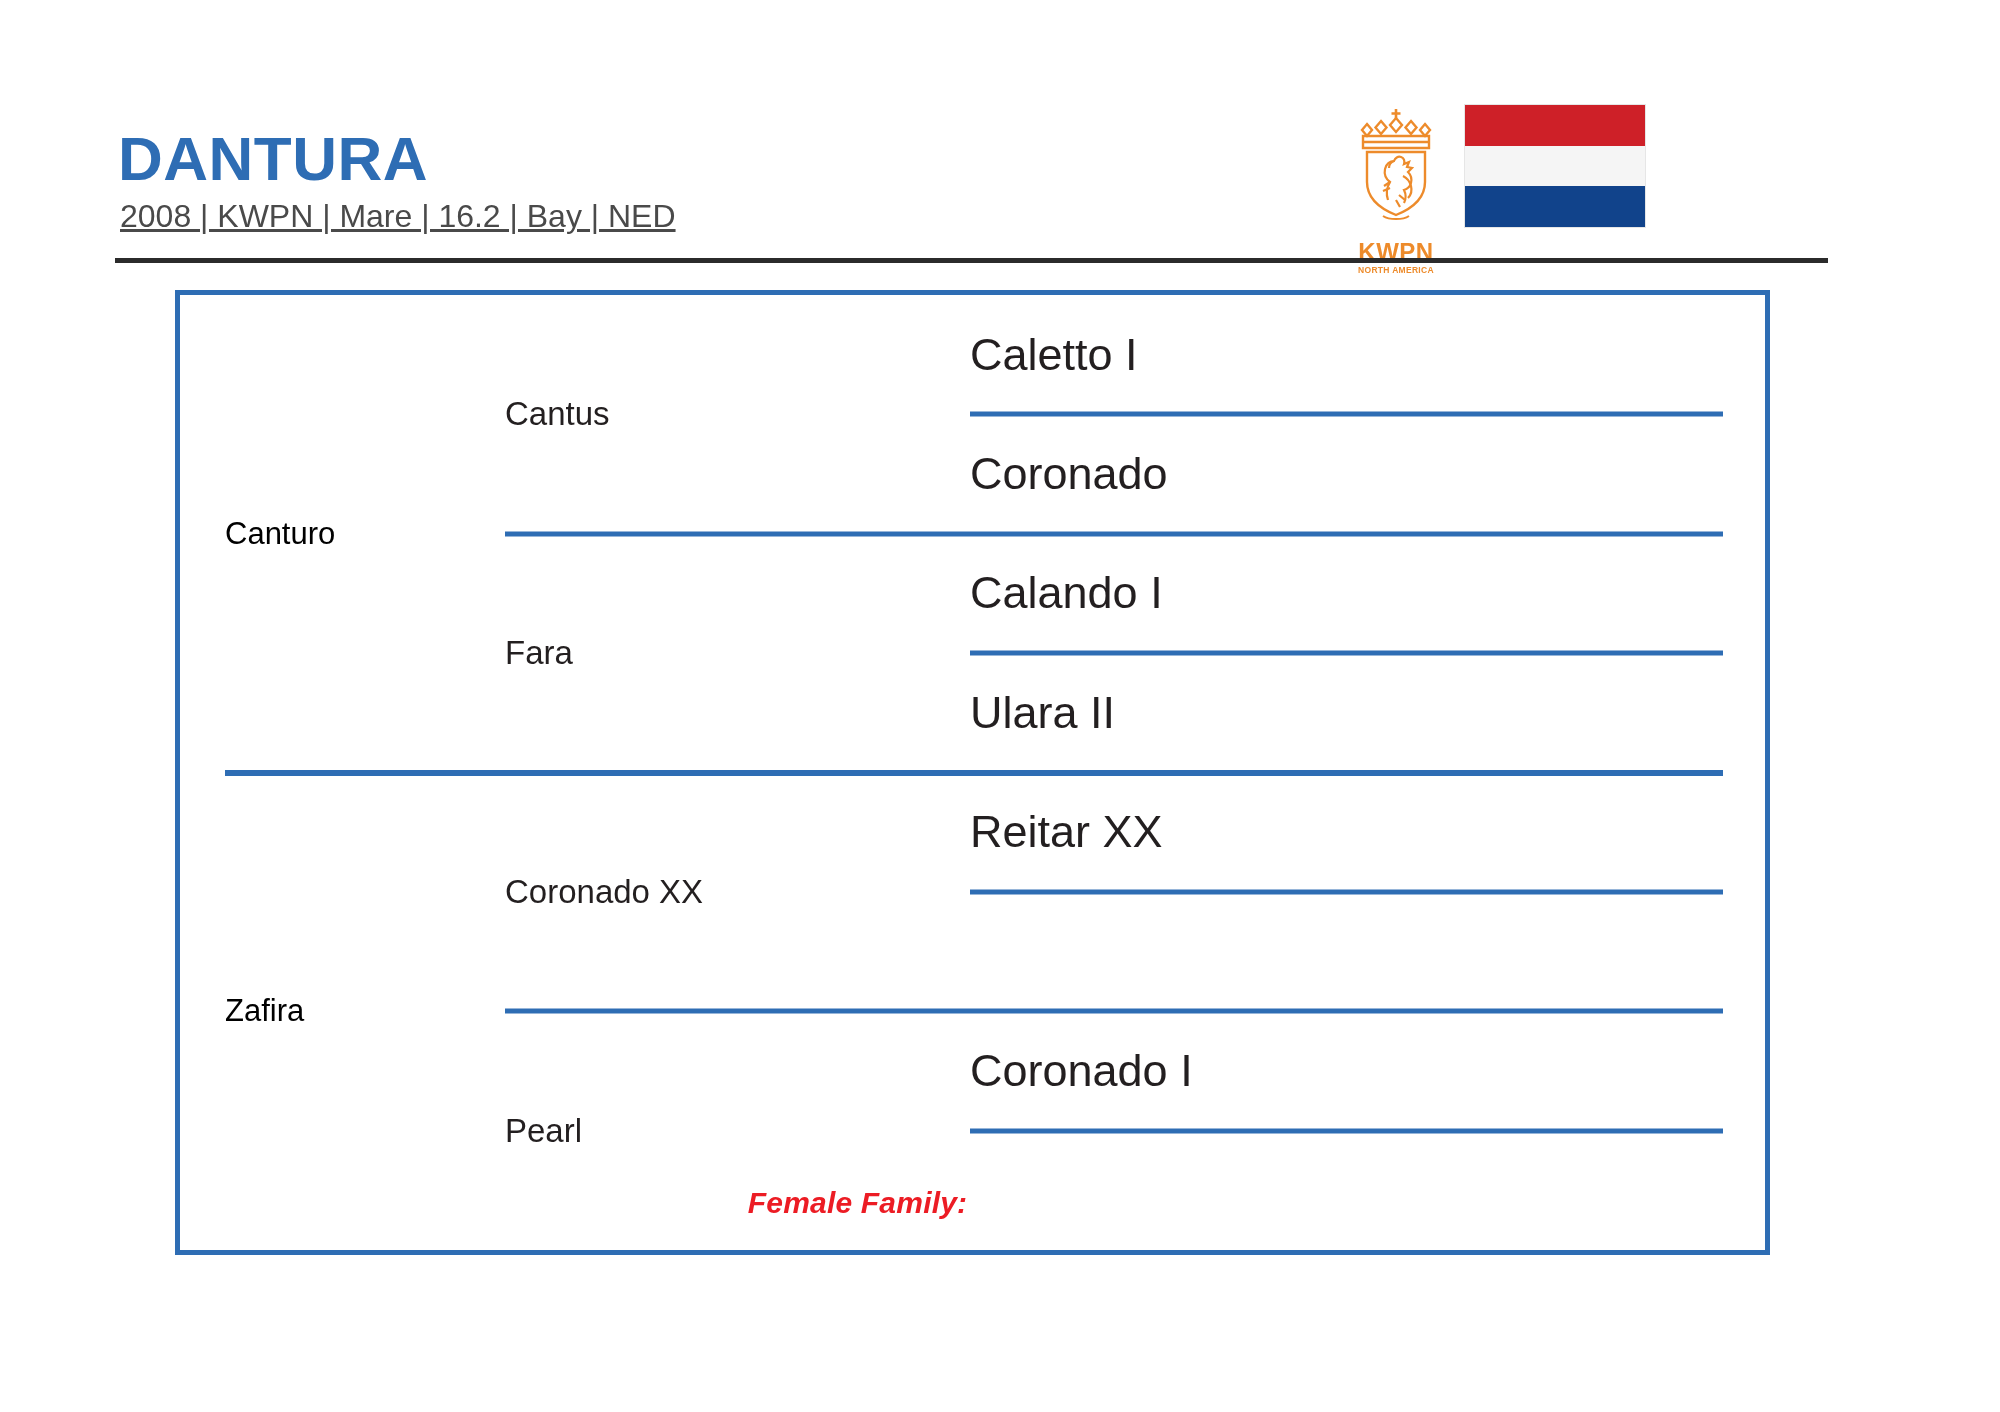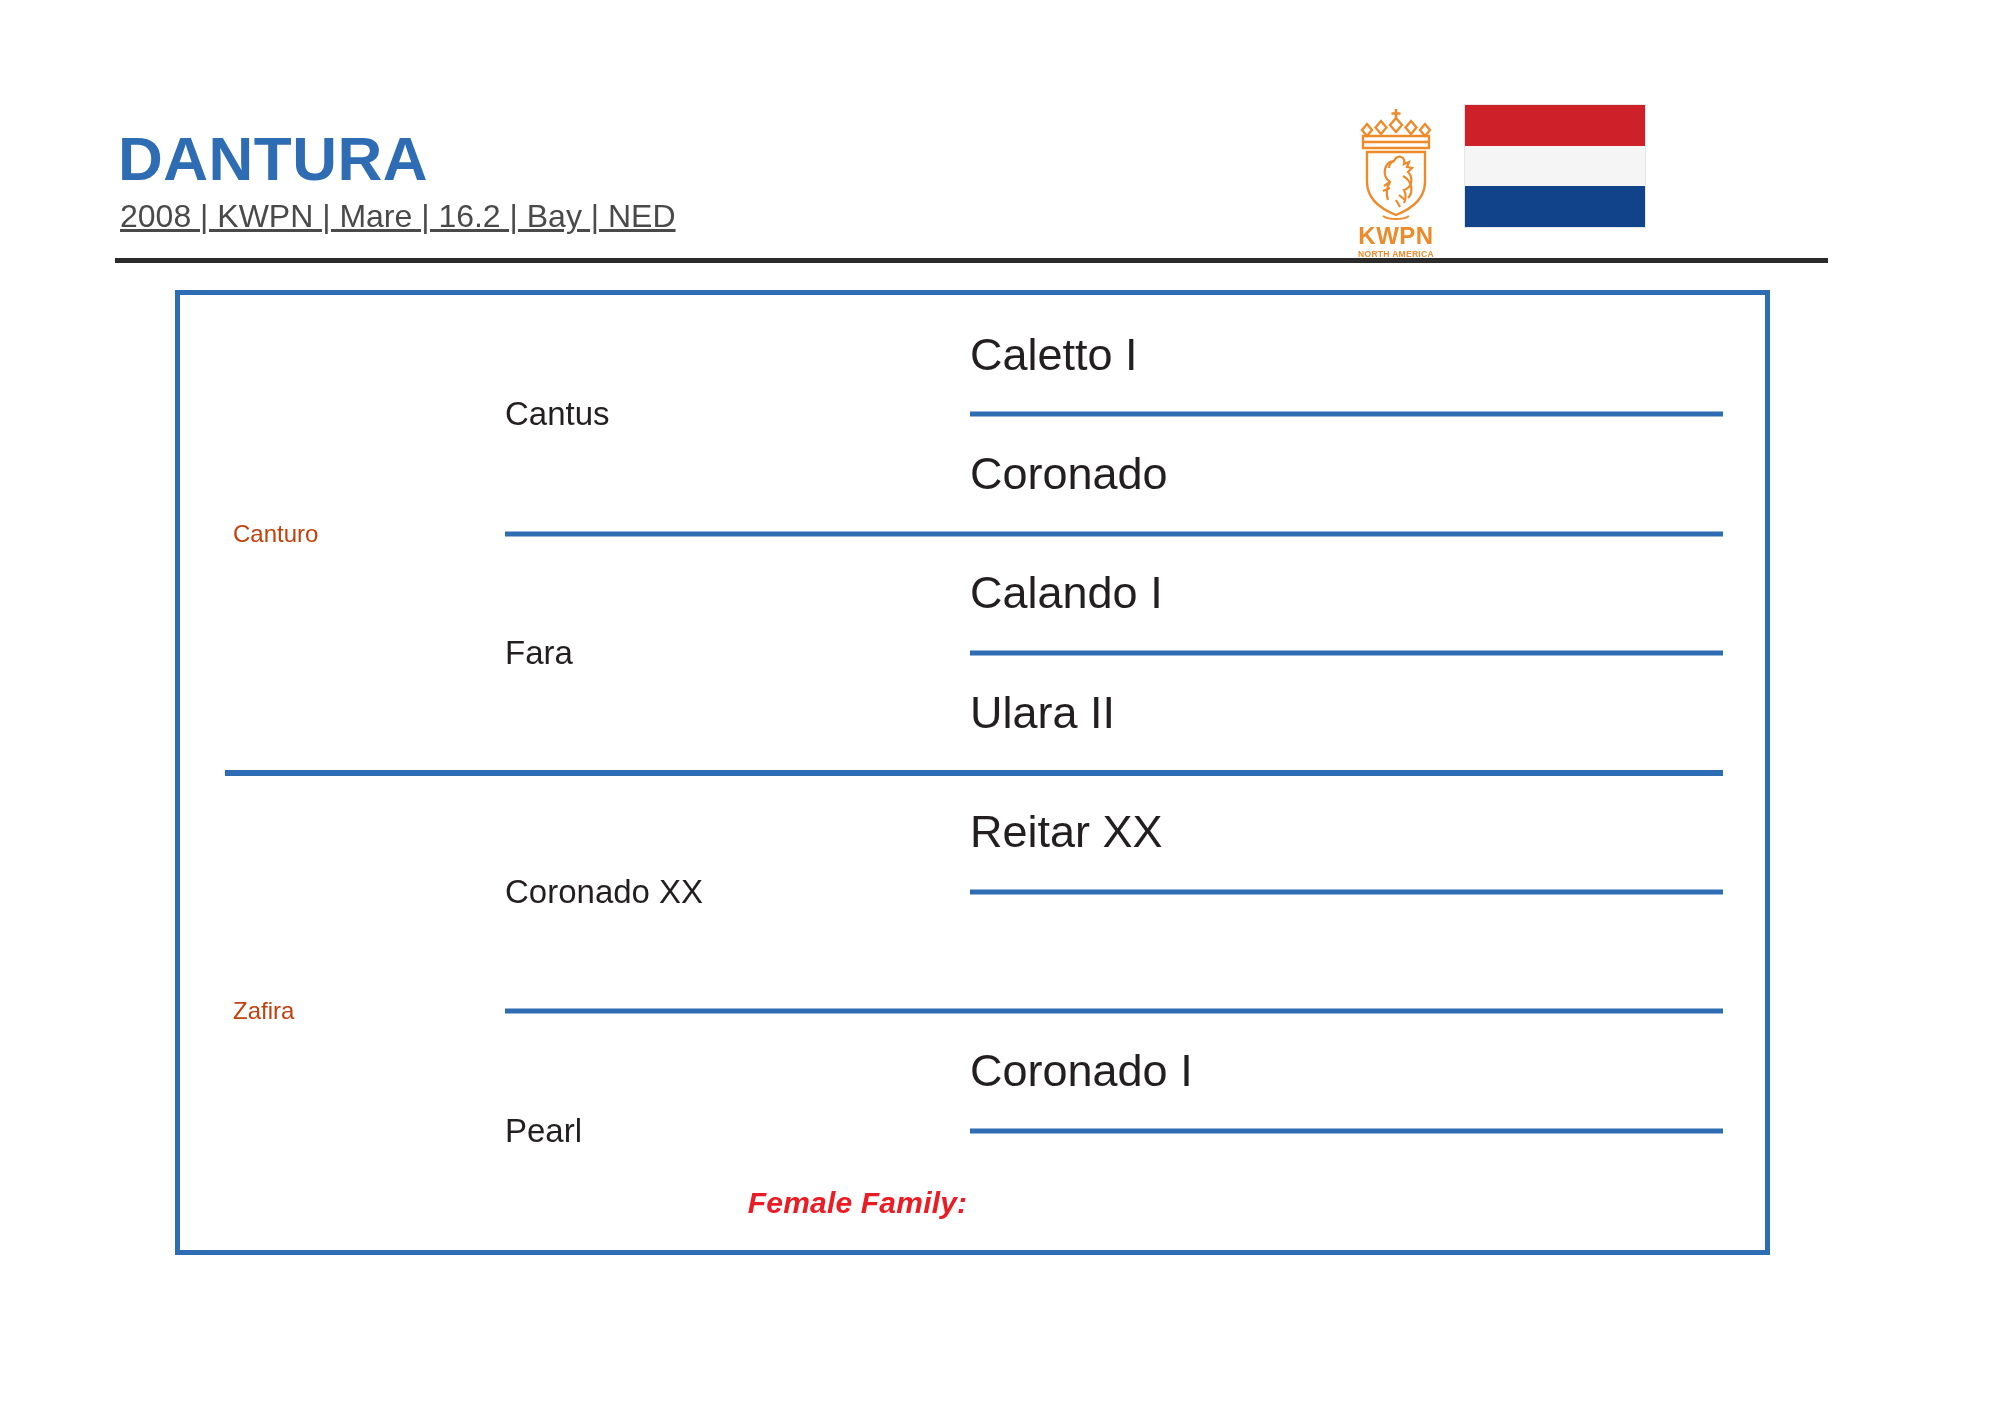--- a/index.html
+++ b/index.html
@@ -60,21 +60,21 @@
     flex-direction: column;
     align-items: center;
   }
   #kwpn-logo svg { display: block; }
   #kwpn-wordmark {
     font-size: 24px;
     font-weight: bold;
     color: #ED8B2B;
     letter-spacing: 0.5px;
     line-height: 1;
-    margin-top: 2px;
+    margin-top: 18px;
   }
   #kwpn-subtext {
     font-size: 8.5px;
     font-weight: bold;
     color: #ED8B2B;
     letter-spacing: 0.3px;
     line-height: 1;
     margin-top: 2px;
   }
   #flag {
@@ -106,25 +106,25 @@
     box-sizing: border-box;
   }
 
   .half { position: absolute; left: 0; width: 100%; height: 50%; }
   #sire-half { top: 0; }
   #dam-half  { top: 50%; }
 
   
   .gen1 {
     position: absolute;
-    left: 53px;
-    top: 50%;
-    transform: translateY(-50%);
-    font-size: 24px;
-    color: #c2410c;
+    left: 45px;
+    top: 50%;
+    transform: translateY(-50%);
+    font-size: 31px;
+    color: #000000;
     white-space: nowrap;
   }
 
   
   .quarter { position: absolute; left: 0; width: 100%; height: 50%; }
   .quarter.top { top: 0; }
   .quarter.bottom { top: 50%; }
 
   .gen2 {
     position: absolute;

